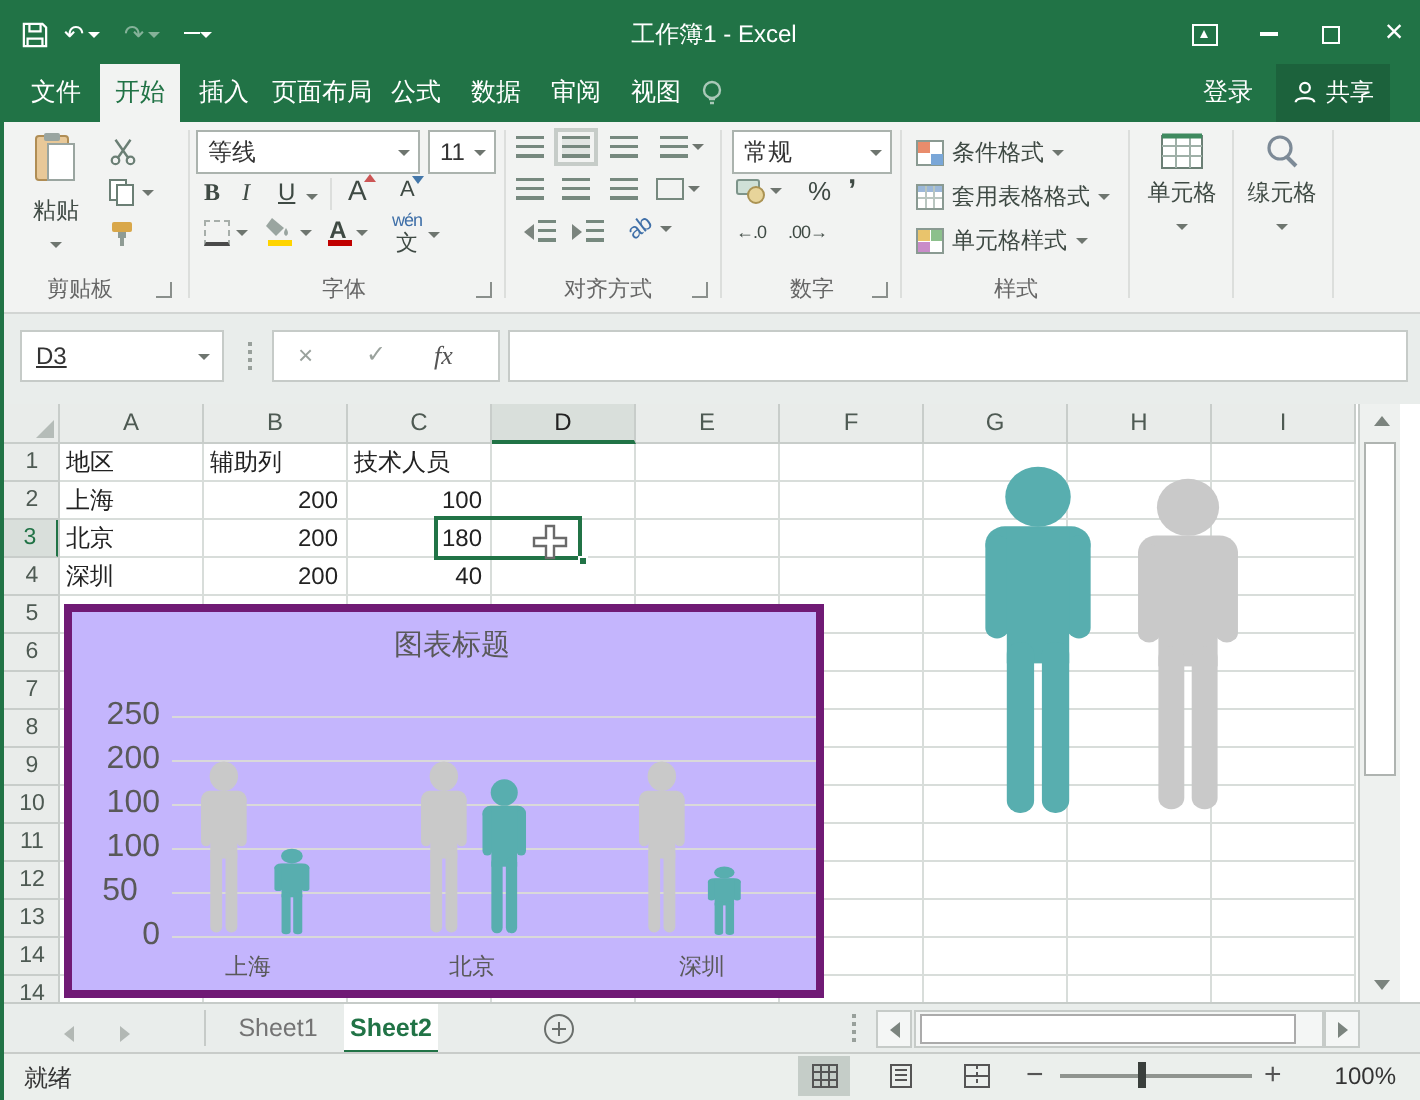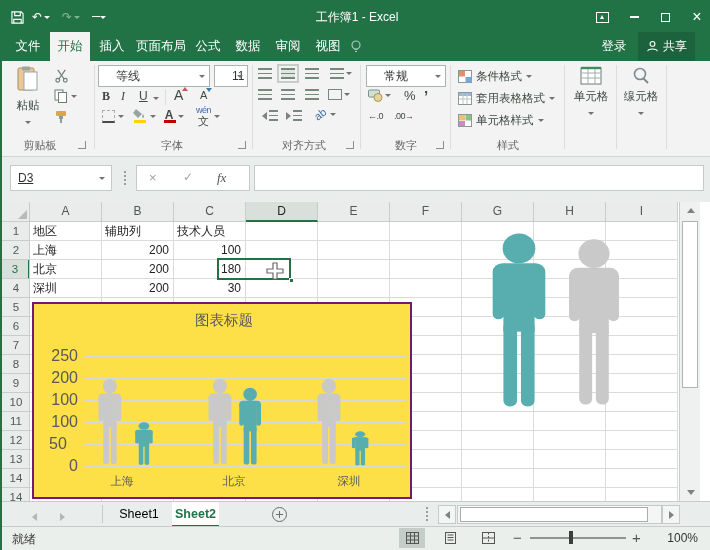--- a/index.html
+++ b/index.html
@@ -25,21 +25,21 @@
   .mtab { position:absolute; top:0; height:29px; line-height:29px; color:#fff; font-size:12.5px; text-align:center; }
   .mtab.active { background:#f2f3f2; color:#217346; }
   .tellme { color:#a9c8b7;margin-top:48px; }
   .shareblk { position:absolute; top:0; height:29px; background:rgba(0,0,0,.14); display:flex; align-items:center; color:#fff; padding:0 8px; }
 
   
   .ribbon { position:absolute; left:0; top:59px; width:710px; height:96px; background:#f2f3f2; border-bottom:1px solid #d2d5d3; }
   .vdiv { position:absolute; top:4px; height:84px; width:1px; background:#dcdedc; }
   .glabel { position:absolute; top:76px; height:16px; line-height:16px; font-size:11px; color:#666; text-align:center; }
   .launcher { position:absolute; top:80px; width:8px; height:8px; border-right:1.4px solid #8a8f8c; border-bottom:1.4px solid #8a8f8c; }
-  .combo { position:absolute; height:22px; background:#fff; border:1px solid #abb3ae; line-height:20px; padding-left:17px; font-size:12px; color:#333; }
+  .combo { position:absolute; height:22px; background:#fff; border:1px solid #abb3ae; line-height:20px; padding-left:5px; font-size:12px; color:#333; }
   .combo .car { position:absolute; right:4px; top:9px; }
   .car { width:0; height:0; border-left:3px solid transparent; border-right:3px solid transparent; border-top:3.5px solid #6e756f; display:inline-block; }
   .rbtn { position:absolute; display:flex; align-items:center; justify-content:center; color:#3f4a44; }
   .bigbtn { position:absolute; width:42px; text-align:center; color:#3f4a44; }
   .bigbtn .t { display:block; font-size:11.5px; margin-top:3px; }
   .bigbtn .car { margin-top:3px; }
   .bars { display:inline-block; width:14px; height:11px; background:repeating-linear-gradient(180deg,#77897f 0 1.6px,transparent 1.6px 4.6px); }
   .bars.sel { outline:2px solid #c6ccc8; outline-offset:2px; background-color:#e2e6e3; }
   .colorbar { position:absolute; left:2px; bottom:1px; width:12px; height:3px; }
   .stylerow { position:absolute; left:456px; height:20px; display:flex; align-items:center; font-size:11.5px; color:#3f4a44; }
@@ -66,38 +66,38 @@
     background:
       repeating-linear-gradient(90deg, transparent 0 71px, #d8ddda 71px 72px),
       repeating-linear-gradient(180deg, transparent 0 18px, #d8ddda 18px 19px);
   }
   .celltxt { position:absolute; height:17px; line-height:17px; font-size:12px; color:#222; }
   .num { text-align:right; }
   .selbox { position:absolute; border:2px solid #217346; background:transparent; }
   .fillhandle { position:absolute; width:5px; height:5px; background:#217346; border:1px solid #fff; }
 
   
-  .chart { position:absolute; left:30px; top:300px; width:380px; height:197px; background:#fde047; border:2px solid #701a75; }
+  .chart { position:absolute; left:30px; top:300px; width:380px; height:197px; background:#c4b5fd; border:4px solid #701a75; }
   .charttitle { position:absolute; left:0; top:7px; width:380px; text-align:center; font-size:14.5px; color:#595959; }
   .gline { position:absolute; left:50px; width:322px; height:1px; background:#d9d9d9; }
   .ylab { position:absolute; left:4px; width:40px; height:14px; line-height:14px; text-align:right; font-size:16px; color:#595959; }
   .catlab { position:absolute; width:60px; text-align:center; font-size:11.5px; color:#595959; }
 
   
   .vscroll { position:absolute; left:677px; top:0; width:21px; height:299px; background:#eef1ef; border-left:1px solid #c8cdca; }
   .sbtn { position:absolute; display:flex; align-items:center; justify-content:center; width:21px; height:17px; }
   .tri-up { border-left:4px solid transparent; border-right:4px solid transparent; border-bottom:5px solid #7b847e; }
   .tri-dn { border-left:4px solid transparent; border-right:4px solid transparent; border-top:5px solid #7b847e; }
   .tri-lf { border-top:4px solid transparent; border-bottom:4px solid transparent; border-right:5px solid #7b847e; }
   .tri-rt { border-top:4px solid transparent; border-bottom:4px solid transparent; border-left:5px solid #7b847e; }
   .vthumb { position:absolute; left:2px; top:19px; width:16px; height:167px; background:#fff; border:1px solid #afb4b1; }
 
   
   .tabbar { position:absolute; left:0; top:499px; width:710px; height:25px; background:#e9edeb; border-top:1px solid #c6cbc8; }
-  .sheettab { position:absolute; top:0; height:25px; line-height:24px; text-align:center; font-size:12.5px; color:#000000; }
+  .sheettab { position:absolute; top:0; height:25px; line-height:24px; text-align:center; font-size:12.5px; color:#737373; }
   .sheettab.active { background:#fff; color:#217346; font-weight:bold; border-bottom:2.5px solid #217346; }
   .addsheet { position:absolute; width:15px; height:15px; border:1.3px solid #6a6f6c; border-radius:50%;
     background:linear-gradient(#6a6f6c,#6a6f6c) center/7px 1.4px no-repeat, linear-gradient(#6a6f6c,#6a6f6c) center/1.4px 7px no-repeat; }
   .hscroll { position:absolute; left:455px; top:3px; width:205px; height:19px; background:#f4f6f5; border:1px solid #c6cbc8; }
   .hthumb { position:absolute; left:2px; top:1px; width:188px; height:15px; background:#fff; border:1px solid #ababab; }
 
   
   .statusbar { position:absolute; left:0; top:524px; width:710px; height:24px; background:#ebefec; border-top:1px solid #c8ccc9; }
   .vwbtn { position:absolute; top:2px; width:26px; height:20px; display:flex; align-items:center; justify-content:center; }
   .vwbtn.active { background:#c5cdc8; }
@@ -422,21 +422,21 @@
     <span class="celltxt" style="left:103px;top:21px;width:66px">辅助列</span>
     <span class="celltxt" style="left:175px;top:21px;width:70px">技术人员</span>
     <span class="celltxt" style="left:31px;top:40px;width:66px">上海</span>
     <span class="celltxt num" style="left:101px;top:40px;width:66px">200</span>
     <span class="celltxt num" style="left:173px;top:40px;width:66px">100</span>
     <span class="celltxt" style="left:31px;top:59px;width:66px">北京</span>
     <span class="celltxt num" style="left:101px;top:59px;width:66px">200</span>
     <span class="celltxt num" style="left:173px;top:59px;width:66px">180</span>
     <span class="celltxt" style="left:31px;top:78px;width:66px">深圳</span>
     <span class="celltxt num" style="left:101px;top:78px;width:66px">200</span>
-    <span class="celltxt num" style="left:173px;top:78px;width:66px">30</span>
+    <span class="celltxt num" style="left:173px;top:78px;width:66px">40</span>
 
     <div class="selbox" style="left:215px;top:56px;width:74px;height:22px"></div>
     <div class="fillhandle" style="left:287px;top:76px"></div>
     <svg class="abs" style="left:264px;top:60px" width="18" height="18" viewBox="0 0 18 18">
         <path d="M7 1 h4 v6 h6 v4 h-6 v6 H7 v-6 H1 V7 h6 z" fill="#fff" stroke="#6a6a6a" stroke-width="1.2"></path>
       </svg>
 
     <div class="chart" style="left:30px;top:100px">
       <div class="charttitle">图表标题</div>
       <div id="chart-plot" class="abs" style="left:0;top:0;width:380px;height:197px">

